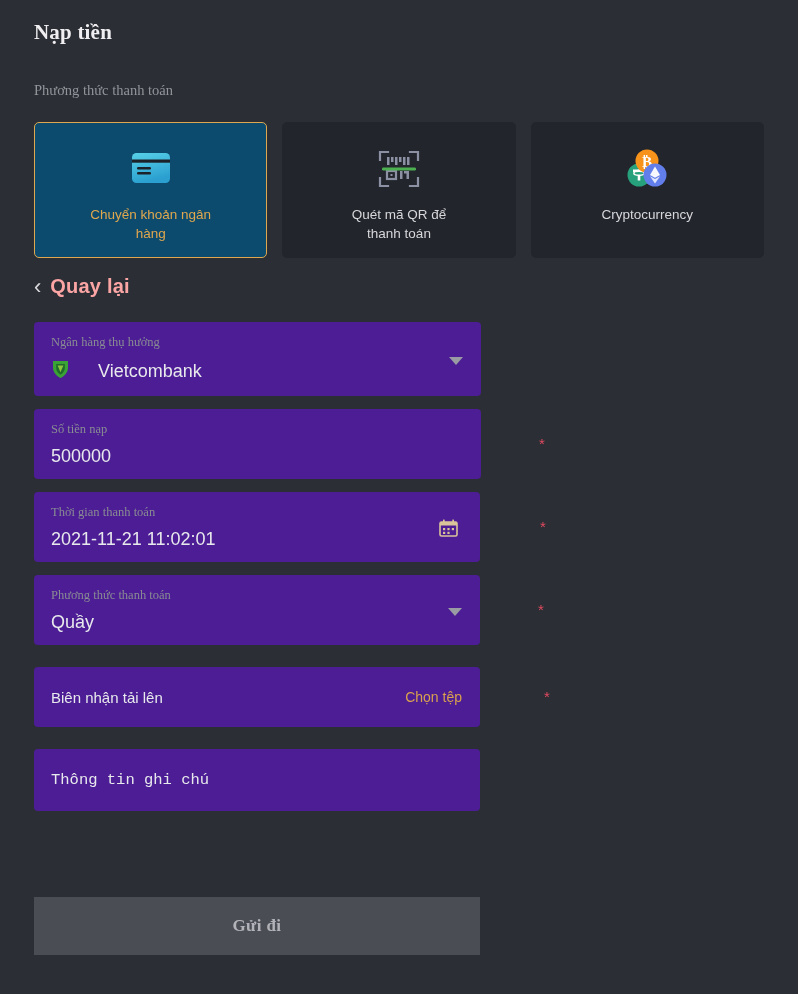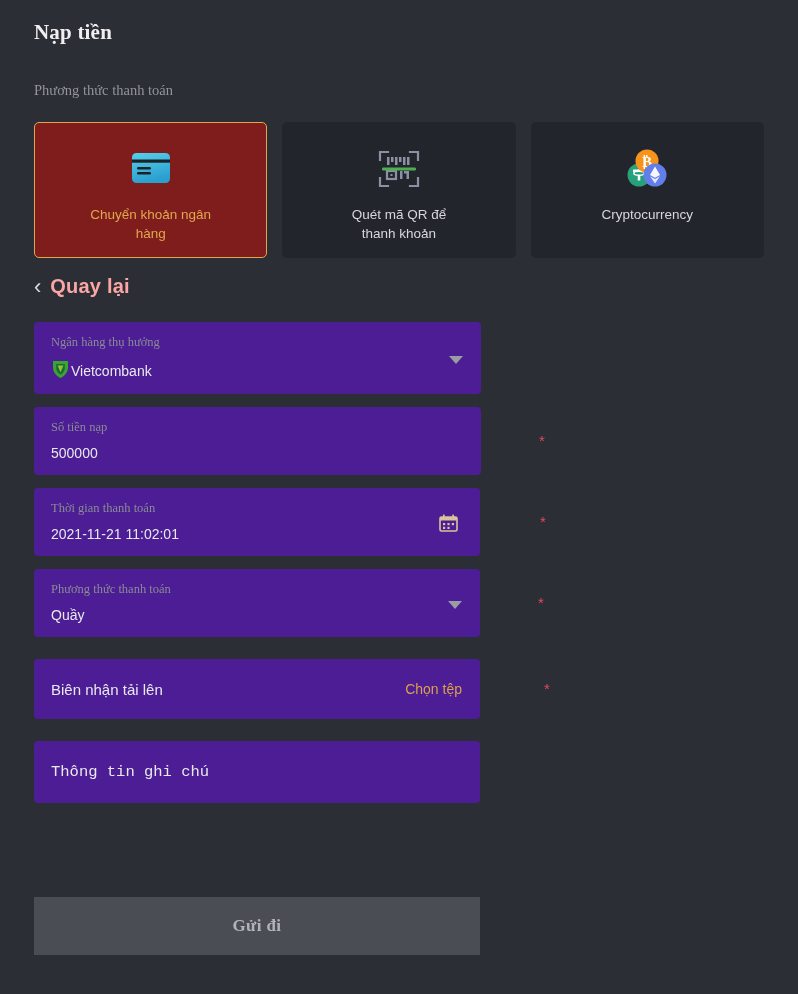--- a/index.html
+++ b/index.html
@@ -35,21 +35,21 @@
     background: #23252c;
     border: 1px solid #23252c;
     border-radius: 5px;
     display: flex; flex-direction: column;
     align-items: center; justify-content: flex-start;
     padding-top: 20px;
     cursor: pointer;
   }
   .method.selected {
     border: 1px solid #e0a84e;
-    background: #7f1d1d;
+    background: #0c4a6e;
   }
   .method .m-icon { height: 52px; display: flex; align-items: center; justify-content: center; }
   .method .m-label {
     margin-top: 10px;
     font-size: 13.5px; line-height: 19px;
     color: #d6d7db; text-align: center; max-width: 130px;
   }
   .method.selected .m-label { color: #e0a84e; }
 
   
@@ -78,22 +78,22 @@
     padding: 13px 16px 12px 17px;
     min-height: 68px;
     cursor: text;
   }
   .field.w446 { width: 446px; }
   .f-label {
     font-family: "Liberation Serif", serif;
     font-size: 12.5px; color: #8a8c93; margin-bottom: 9px;
   }
   .f-value {
-    font-size: 14px; color: #e8e9ec;
-    display: flex; align-items: center; gap: 1px;
+    font-size: 18px; color: #e8e9ec;
+    display: flex; align-items: center; gap: 28px;
     min-height: 18px;
   }
   .caret {
     position: absolute; right: 18px; top: 50%;
     width: 0; height: 0; margin-top: -2px;
     border-left: 7px solid transparent;
     border-right: 7px solid transparent;
     border-top: 8px solid #9a9ca3;
     cursor: pointer;
   }
@@ -169,21 +169,21 @@
             <rect x="32" y="11" width="2.5" height="8"></rect>
             <rect x="12" y="25" width="9" height="8" fill="none" stroke="#8b90a3" stroke-width="2.2"></rect>
             <rect x="15.5" y="28" width="2" height="2"></rect>
             <rect x="25" y="25" width="2.5" height="8"></rect>
             <rect x="29" y="25" width="5" height="2.5"></rect>
             <rect x="31.5" y="27" width="2.5" height="6"></rect>
           </g>
           <rect x="7" y="21.4" width="34" height="3.2" rx="1.4" fill="#4caf50"></rect>
         </svg>
       </div>
-      <div class="m-label">Quét mã QR để thanh khoản</div>
+      <div class="m-label">Quét mã QR để thanh toán</div>
     </div>
 
     <div class="method">
       <div class="m-icon">
         <svg width="52" height="46" viewBox="0 0 52 46">
           <circle cx="18" cy="29" r="11.5" fill="#26a17b"></circle>
           <g fill="#ffffff">
             <rect x="12" y="23.5" width="12" height="2.6"></rect>
             <rect x="16.7" y="23.5" width="2.6" height="11"></rect>
             <ellipse cx="18" cy="27.3" rx="5.2" ry="1.9" fill="#26a17b" stroke="#ffffff" stroke-width="1.4"></ellipse>

